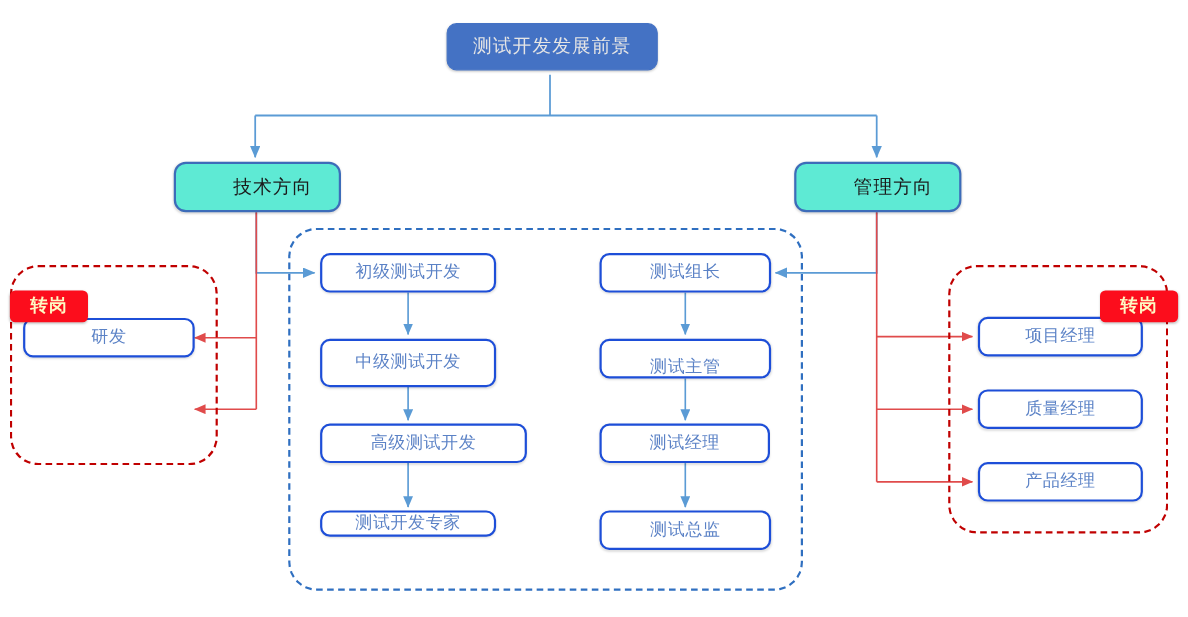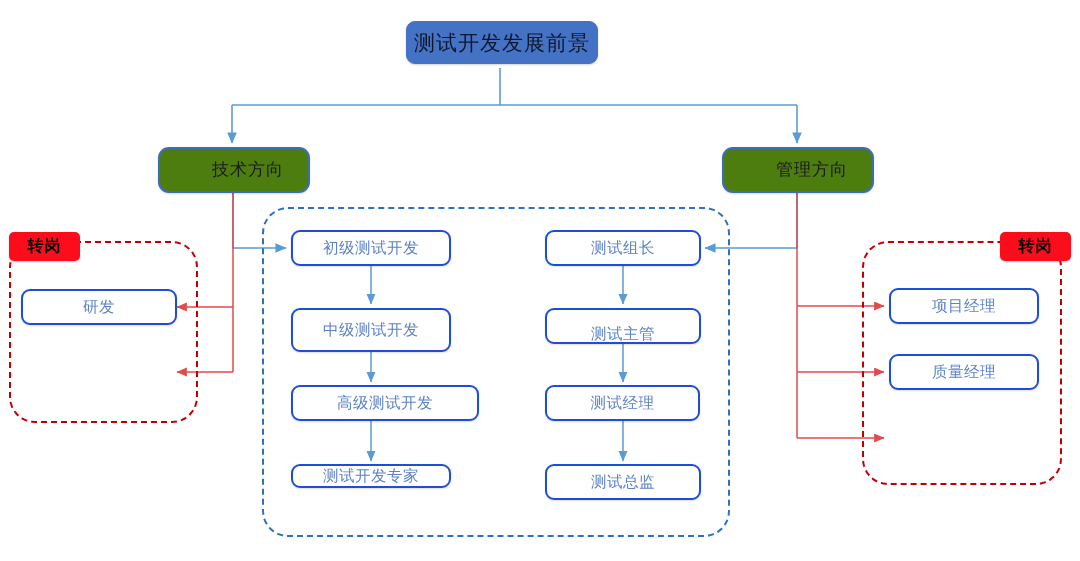--- a/index.html
+++ b/index.html
@@ -33,28 +33,28 @@
     justify-content: center;
     text-align: center;
     line-height: 1.1;
     white-space: nowrap;
   }
   
   .node-root {
     background: #4472c4;
     border: 1px solid #4472c4;
     border-radius: 9px;
-    color: #0f172a;
-    font-size: 21px;
+    color: #e5e5e5;
+    font-size: 17px;
     letter-spacing: 1px;
     box-shadow: 0 1px 2px rgba(0,0,0,0.18);
   }
   
   .node-dir {
-    background: #4d7c0f;
+    background: #5eead4;
     border: 2px solid #3d6cb9;
     border-radius: 11px;
     color: #1b1b1b;
     font-size: 17px;
     letter-spacing: 1px;
     box-shadow: 0 1px 2px rgba(0,0,0,0.15);
     padding-left: 28px;
   }
   
   .node-leaf {
@@ -80,26 +80,27 @@
     border: 2.5px dashed #c00000;
   }
   
   .badge {
     position: absolute;
     box-sizing: border-box;
     display: flex;
     align-items: center;
     justify-content: center;
     background: #fc0d1c;
-    color: #000000;
+    color: #fef9c3;
     font-size: 16px;
     font-weight: bold;
     letter-spacing: 1px;
     border-radius: 5px;
     box-shadow: 0 1px 2px rgba(0,0,0,0.2);
+    margin-top: 32px;
   }
 </style>
 </head>
 <body>
 
 <div id="canvas">
 
   <svg class="layer" viewBox="0 0 1080 561">
     <defs>
       <marker id="arrow-blue" markerWidth="8" markerHeight="8" refX="6.6" refY="3" orient="auto" markerUnits="strokeWidth">
@@ -204,17 +205,20 @@
   <div class="badge" style="left:9px; top:232px; width:71px; height:29px;">
     <span>转岗</span>
   </div>
 
   <div class="node node-leaf" style="left:889px; top:288px; width:150px; height:36px;">
     <span>项目经理</span>
   </div>
   <div class="node node-leaf" style="left:889px; top:354px; width:150px; height:36px;">
     <span>质量经理</span>
   </div>
+  <div class="node node-leaf" style="left:889px; top:420px; width:150px; height:36px;">
+    <span>产品经理</span>
+  </div>
   <div class="badge" style="left:1000px; top:232px; width:71px; height:29px;">
     <span>转岗</span>
   </div>
 
 </div>
 
 </body></html>

